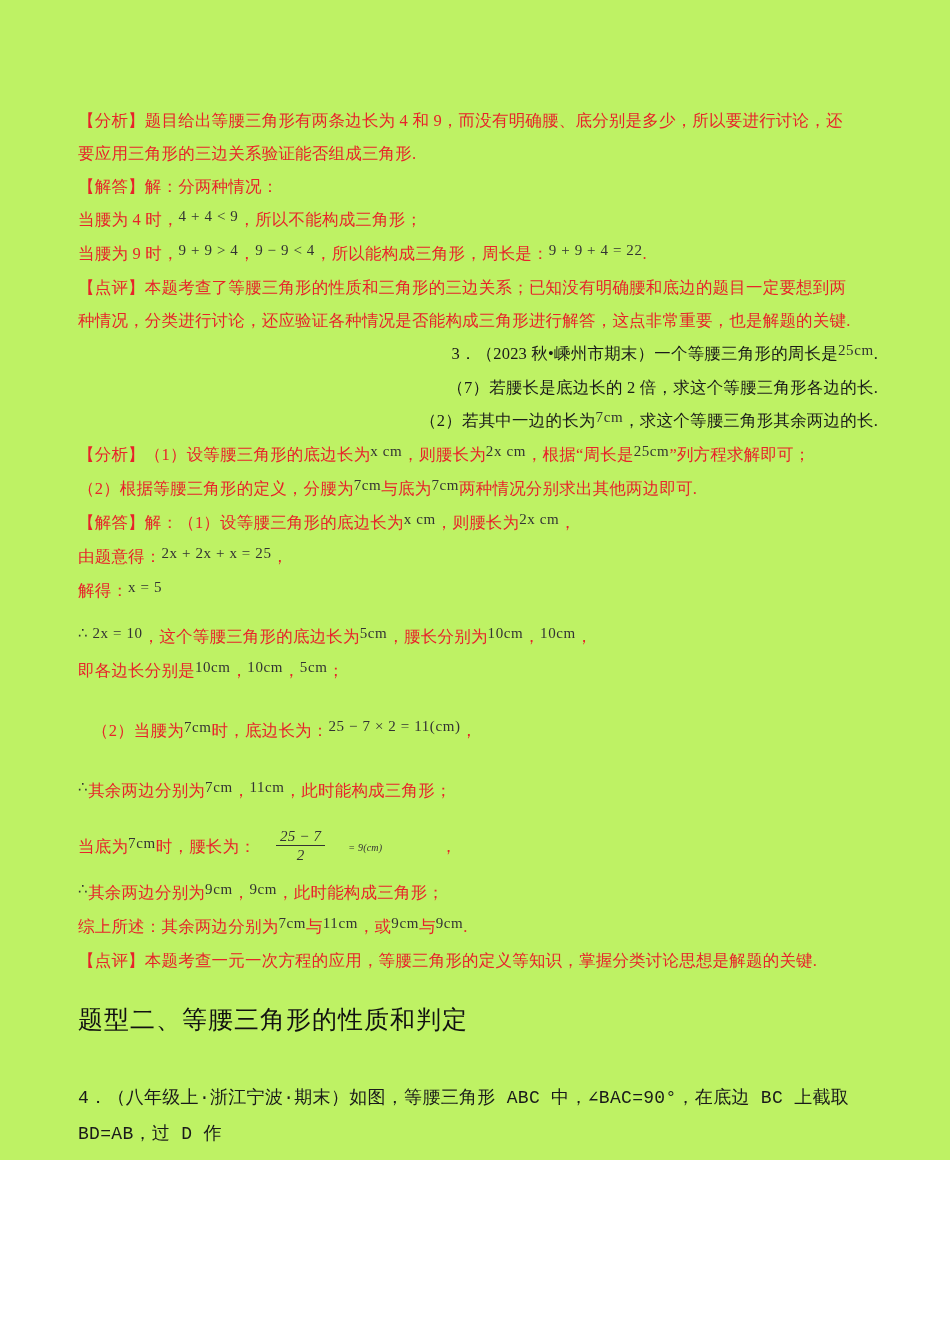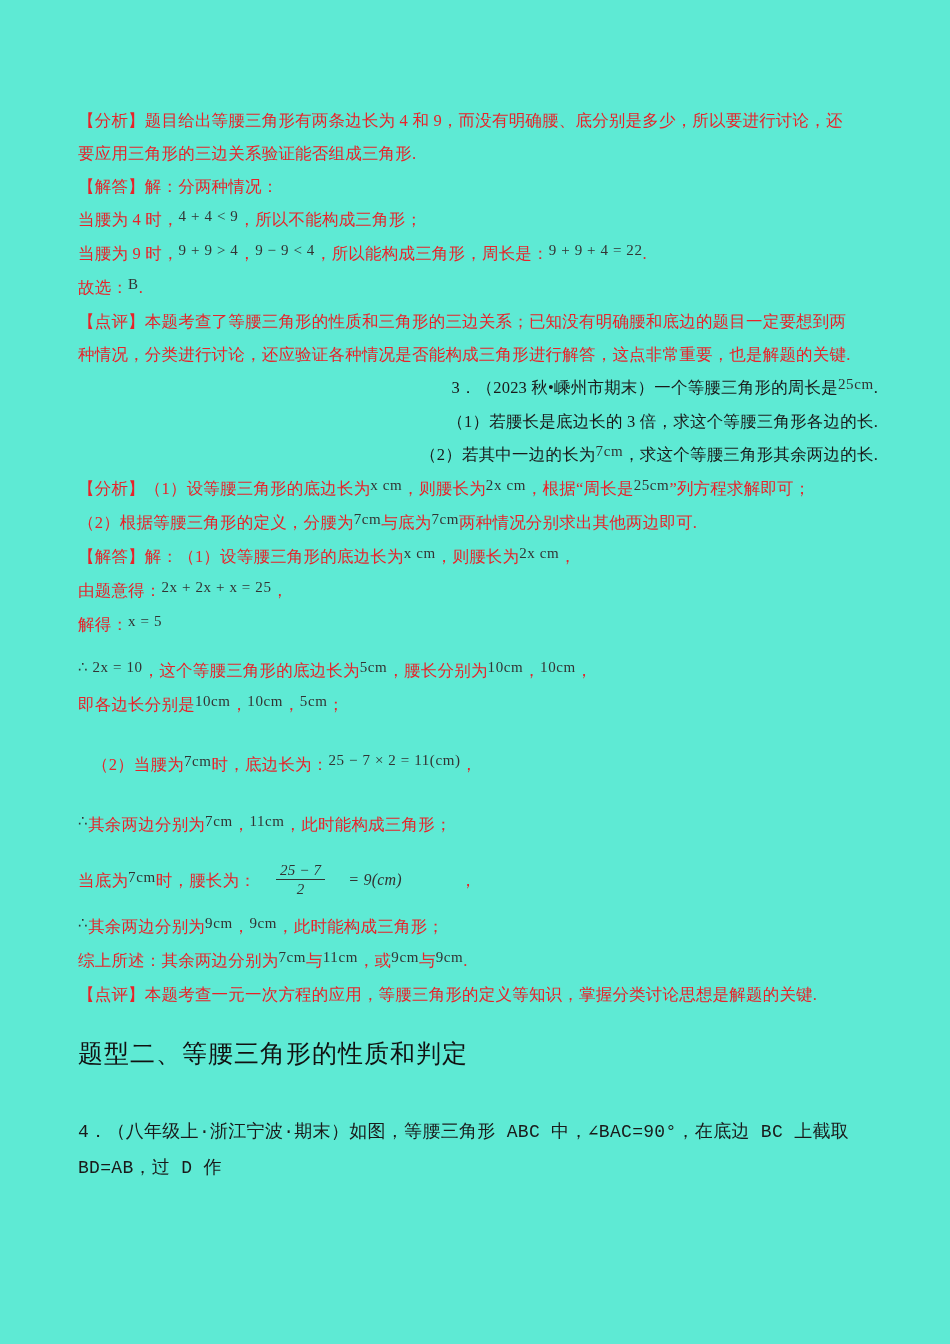--- a/index.html
+++ b/index.html
@@ -3,22 +3,22 @@
 <meta charset="utf-8">
 <style>
   html, body {
     margin: 0;
     padding: 0;
     background: #ffffff;
   }
   .page {
     position: relative;
     width: 950px;
-    height: 1344px;
-    background: #5eead4;
+    height: 1160px;
+    background: #bef264;
     overflow: hidden;
     font-family: "Liberation Serif", "DejaVu Serif", serif;
   }
   .body-col {
     position: absolute;
     left: 78px;
     top: 104px;
     width: 800px;
   }
 
@@ -63,21 +63,21 @@
     border-top: 1.3px solid #333333;
     margin: 1px 0;
   }
   .frac .bot { display: block; padding: 0 4px; }
   .frac-eq {
     display: inline-block;
     vertical-align: 0.05em;
     font-family: "Liberation Serif", "DejaVu Serif", serif;
     font-style: italic;
     color: #333333;
-    font-size: 16px;
+    font-size: 10px;
     margin-left: 3px;
   }
   .frac-row { line-height: 33px; white-space: nowrap; }
 
   
   .sec-heading {
     font-family: "Liberation Sans", "DejaVu Sans", sans-serif;
     font-weight: normal;
     font-size: 25px;
     color: #111111;
@@ -110,32 +110,29 @@
     <div class="ln red">【解答】解：分两种情况：</div>
 
     <div class="ln red">
       <span>当腰为 4 时，</span><span class="m">4 + 4 &lt; 9</span><span>，所以不能构成三角形；</span>
     </div>
 
     <div class="ln red">
       <span>当腰为 9 时，</span><span class="m">9 + 9 &gt; 4</span><span>，</span><span class="m">9 − 9 &lt; 4</span><span>，所以能构成三角形，周长是：</span><span class="m">9 + 9 + 4 = 22</span><span>.</span>
     </div>
 
-    <div class="ln red">
-      <span>故选：</span><span class="m">B</span><span>.</span>
-    </div>
 
     <div class="ln red">【点评】本题考查了等腰三角形的性质和三角形的三边关系；已知没有明确腰和底边的题目一定要想到两</div>
     <div class="ln red">种情况，分类进行讨论，还应验证各种情况是否能构成三角形进行解答，这点非常重要，也是解题的关键.</div>
 
     <div class="ln black">
       <span>3．</span><span>（2023 秋•嵊州市期末）</span><span>一个等腰三角形的周长是</span><span class="m">25cm</span><span>.</span>
     </div>
 
-    <div class="ln black indent1">（1）若腰长是底边长的 3 倍，求这个等腰三角形各边的长.</div>
+    <div class="ln black indent1">（7）若腰长是底边长的 2 倍，求这个等腰三角形各边的长.</div>
 
     <div class="ln black indent1">
       <span>（2）若其中一边的长为</span><span class="m">7cm</span><span>，求这个等腰三角形其余两边的长.</span>
     </div>
 
     <div class="ln red">
       <span>【分析】（1）设等腰三角形的底边长为</span><span class="m">x  cm</span><span>，则腰长为</span><span class="m">2x  cm</span><span>，根据“周长是</span><span class="m">25cm</span><span>”列方程求解即可；</span>
     </div>
 
     <div class="ln red">

